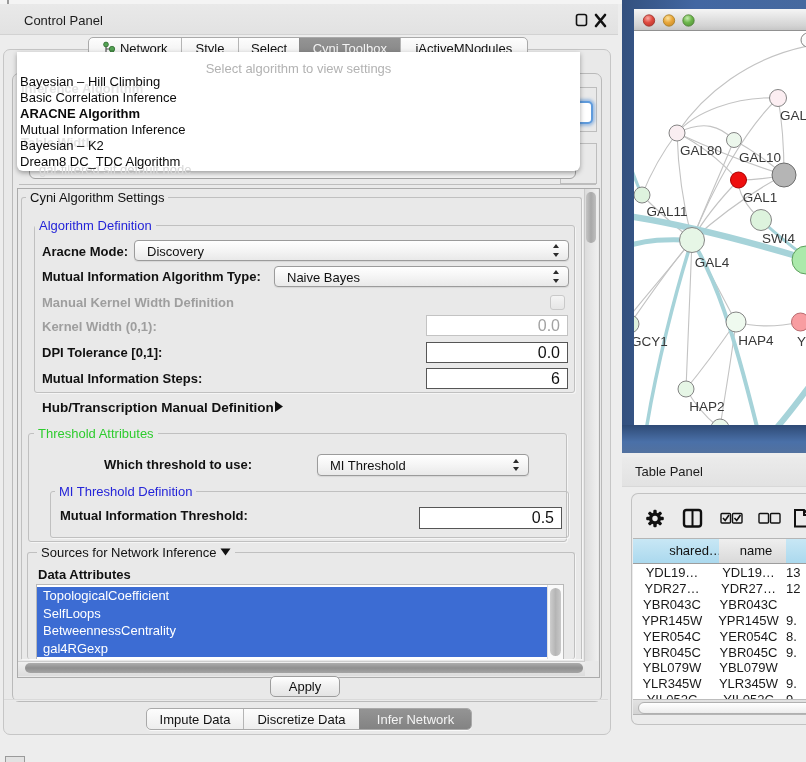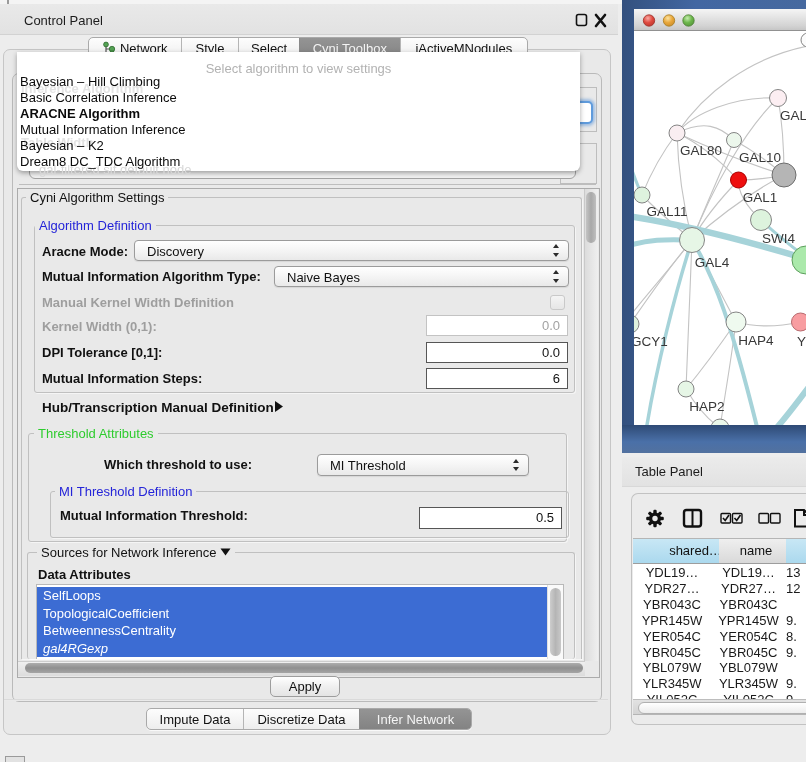--- a/index.html
+++ b/index.html
@@ -8,21 +8,21 @@
 .abs{position:absolute;}
 .b{font-weight:bold;}
 .combo{position:absolute;border:1px solid #9b9b9b;border-radius:4px;
  background:linear-gradient(#ffffff,#f6f6f6 45%,#e9e9e9);box-shadow:0 1px 1px rgba(0,0,0,0.08);}
 .combo span.txt{position:absolute;left:12px;top:50%;transform:translateY(-50%);font-size:13px;color:#111;}
 .car{position:absolute;right:7px;width:8px;top:0;bottom:0;}
 .car:before{content:"";position:absolute;left:0;top:calc(50% - 6.5px);
  border-left:3.5px solid transparent;border-right:3.5px solid transparent;border-bottom:4.5px solid #2b2b2b;}
 .car:after{content:"";position:absolute;left:0;top:calc(50% + 2px);
  border-left:3.5px solid transparent;border-right:3.5px solid transparent;border-top:4.5px solid #2b2b2b;}
-.fld{position:absolute;background:#fff;border:1px solid #565656;font-size:13px;
+.fld{position:absolute;background:#fff;border:1px solid #565656;font-size:16px;
  text-align:right;padding-right:7px;box-sizing:border-box;}
 .fld.dis{border:1px solid #c3c3c3;color:#a2a2a2;}
 .gbox{position:absolute;border:1px solid #c0c0c0;border-radius:3px;box-shadow:inset 0 0 0 0 #fff,1px 1px 0 rgba(255,255,255,0.55);}
 .gt{position:absolute;top:-8px;background:#e9e9e9;padding:0 4px;font-size:13px;line-height:15px;}
 .lbl{position:absolute;font-weight:bold;font-size:13px;white-space:nowrap;}
 .seg{position:absolute;display:flex;border:1px solid #a9a9a9;border-radius:5px;
  background:linear-gradient(#fdfdfd,#ededed);overflow:hidden;box-shadow:0 1px 0 rgba(255,255,255,.7);}
 .seg .sg{font-size:13px;display:flex;align-items:center;justify-content:center;
  border-left:1px solid #b5b5b5;color:#111;}
 .seg .sg:first-child{border-left:none;}
@@ -123,24 +123,24 @@
 
 <div class="gbox" style="left:27px;top:552px;width:546px;height:106px;border-bottom:none;">
  <span class="gt" style="left:9px;font-weight:normal;">Sources for Network Inference <svg width="11" height="8" viewBox="0 0 11 8" style="vertical-align:1px;">
         <path d="M0.5 0.5 L10.5 0.5 L5.5 7.5 Z" fill="#111"></path>
       </svg></span>
 </div>
 <div class="lbl" style="left:38px;top:567px;">Data Attributes</div>
 
 <div class="abs" style="left:36px;top:584px;width:526px;height:74px;background:#fff;border:1px solid #b9b9b9;border-bottom:none;overflow:hidden;">
  <div style="background:#3c6cd3;color:#fff;font-size:13px;width:510px;margin-top:2px;">
+  <div style="height:17.5px;padding-left:6px;line-height:17px;">TopologicalCoefficient</div>
   <div style="height:17.5px;padding-left:6px;line-height:17px;">SelfLoops</div>
-  <div style="height:17.5px;padding-left:6px;line-height:17px;">TopologicalCoefficient</div>
   <div style="height:17.5px;padding-left:6px;line-height:17px;">BetweennessCentrality</div>
-  <div style="height:17.5px;padding-left:6px;line-height:17px;font-style:italic;">gal4RGexp</div>
+  <div style="height:17.5px;padding-left:6px;line-height:17px;">gal4RGexp</div>
  </div>
  <div style="position:absolute;right:0;top:0;width:15px;height:74px;background:#fafafa;border-left:1px solid #e0e0e0;"></div>
  <div style="position:absolute;right:2px;top:3px;width:11px;height:68px;background:linear-gradient(90deg,#cdcdcd,#b5b5b5 50%,#c8c8c8);border-radius:6px;"></div>
 </div>
 
 <div class="abs" style="left:270px;top:676px;width:68px;height:19px;border:1px solid #9d9d9d;border-radius:5px;background:linear-gradient(#ffffff,#efefef 50%,#e4e4e4);text-align:center;line-height:19px;font-size:13px;">Apply</div>
 
 <div class="abs" style="left:4px;top:699px;width:604px;height:2px;background:linear-gradient(#d2d2d2,#f2f2f2);"></div>
 
 <div class="seg" style="left:146px;top:708px;width:324px;height:20px;">

